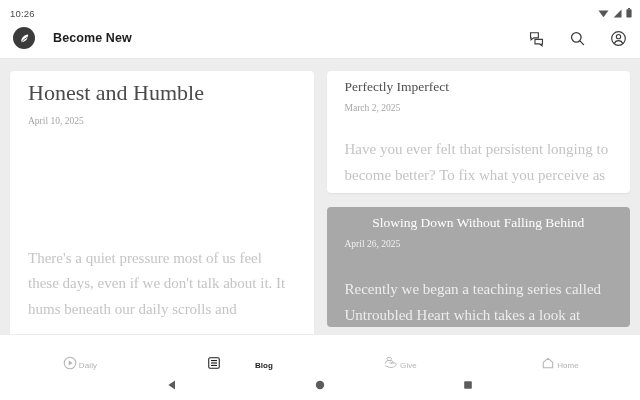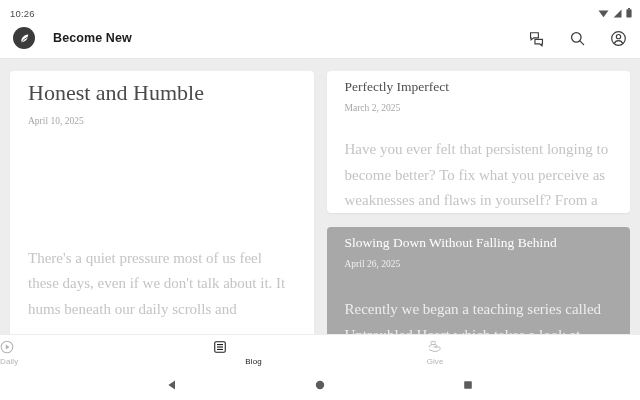--- a/index.html
+++ b/index.html
@@ -70,35 +70,35 @@
 
   .card {
     background: #ffffff;
     border-radius: 4px;
     padding: 8px 18px 16px 18px;
     box-shadow: 0 1px 2px rgba(0,0,0,0.06);
     overflow: hidden;
     font-family: Liberation Serif, serif;
   }
   .card.featured { height: 268px; display: flex; flex-direction: column; }
-  .card.compact  { height: 142px; }
+  .card.compact  { height: 122px; }
   .card.dark {
     background: #a8a8a8;
     height: 120px;
     box-shadow: none;
   }
 
   .card-title {
     color: #4f4f4f;
     font-weight: normal;
     line-height: 1.25;
   }
   .card.featured .card-title { font-size: 22px; color: #4a4a4a; }
   .card.compact  .card-title { font-size: 13.5px; }
-  .card.dark     .card-title { font-size: 13.5px; color: #ffffff; }
+  .card.dark     .card-title { font-size: 13.5px; color: #ffffff; text-align: center; }
 
   .card-date {
     font-size: 9.5px;
     color: #a6a6a6;
     margin-top: 7px;
   }
   .card.featured .card-date { margin-top: 9px; }
   .card.dark .card-date { color: #f0f0f0; }
 
   .card-excerpt {
@@ -115,30 +115,30 @@
   .tab-bar {
     position: absolute; left: 0; right: 0; bottom: 0;
     height: 36px;
     background: #ffffff;
     display: flex;
     border-top: 1px solid #ececec;
     z-index: 5;
   }
   .tab {
     flex: 1 1 0;
-    display: flex; flex-direction: column;
-    align-items: flex-start; justify-content: center;
+    display: flex; flex-direction: row;
+    align-items: flex-end; justify-content: center;
     gap: 2px;
     color: #b4b4b4;
   }
   .tab.active { color: #1c1c1c; }
   .tab-icon { height: 15px; display: flex; align-items: center; justify-content: center; }
   .tab-icon svg { display: block; }
   .tab-label { font-size: 8px; letter-spacing: .1px; }
-  .tab.active .tab-label { font-weight: normal; padding-left: 32px; }
+  .tab.active .tab-label { font-weight: bold; padding-left: 32px; }
 
   
   .sys-nav {
     height: 30px; flex: 0 0 30px;
     background: #ffffff;
     display: flex; align-items: center; justify-content: center;
     gap: 136px;
   }
   .sys-btn { color: #5c5c5c; display: flex; align-items: center; justify-content: center; }
   .sys-btn svg { display: block; }
@@ -262,20 +262,28 @@
         <span class="tab-icon">
           <svg width="15" height="14" viewBox="0 0 17 16" fill="none" stroke="currentColor" stroke-width="1.1">
             <path d="M2.6 8.4 C2.6 6.4 4.1 5.2 5.8 5.2 L9.4 5.2 C10.4 5.2 11.1 5.8 11.1 6.6 C11.1 7.4 10.4 8 9.4 8 L7.2 8"></path>
             <path d="M9.0 8 L13.2 8 C14.3 8 15.1 8.7 15.1 9.6 C15.1 10.6 14.0 11.9 11.9 12.6 C10.2 13.2 8.3 13.2 6.6 12.6 L2.6 11.1"></path>
             <path d="M5.4 4.6 C4.2 3.9 4.0 2.4 5.0 1.7 C5.8 1.1 6.8 1.5 7.0 2.4 C7.2 1.5 8.2 1.1 9.0 1.7 C10.0 2.4 9.8 3.9 8.6 4.6"></path>
           </svg>
         </span>
         <span class="tab-label">Give</span>
       </div>
 
+      <div class="tab">
+        <span class="tab-icon">
+          <svg width="14" height="14" viewBox="0 0 16 16" fill="none" stroke="currentColor" stroke-width="1.2" stroke-linejoin="round">
+            <path d="M2.6 7.4 L8 2.6 L13.4 7.4 L13.4 13.4 L2.6 13.4 Z"></path>
+          </svg>
+        </span>
+        <span class="tab-label">Home</span>
+      </div>
 
     </div>
   </div>
 
   <div class="sys-nav">
     <span class="sys-btn">
       <svg width="12" height="12" viewBox="0 0 12 12">
           <path d="M9 1.6 L9 10.4 L2.4 6 Z" fill="currentColor"></path>
         </svg>
     </span>

